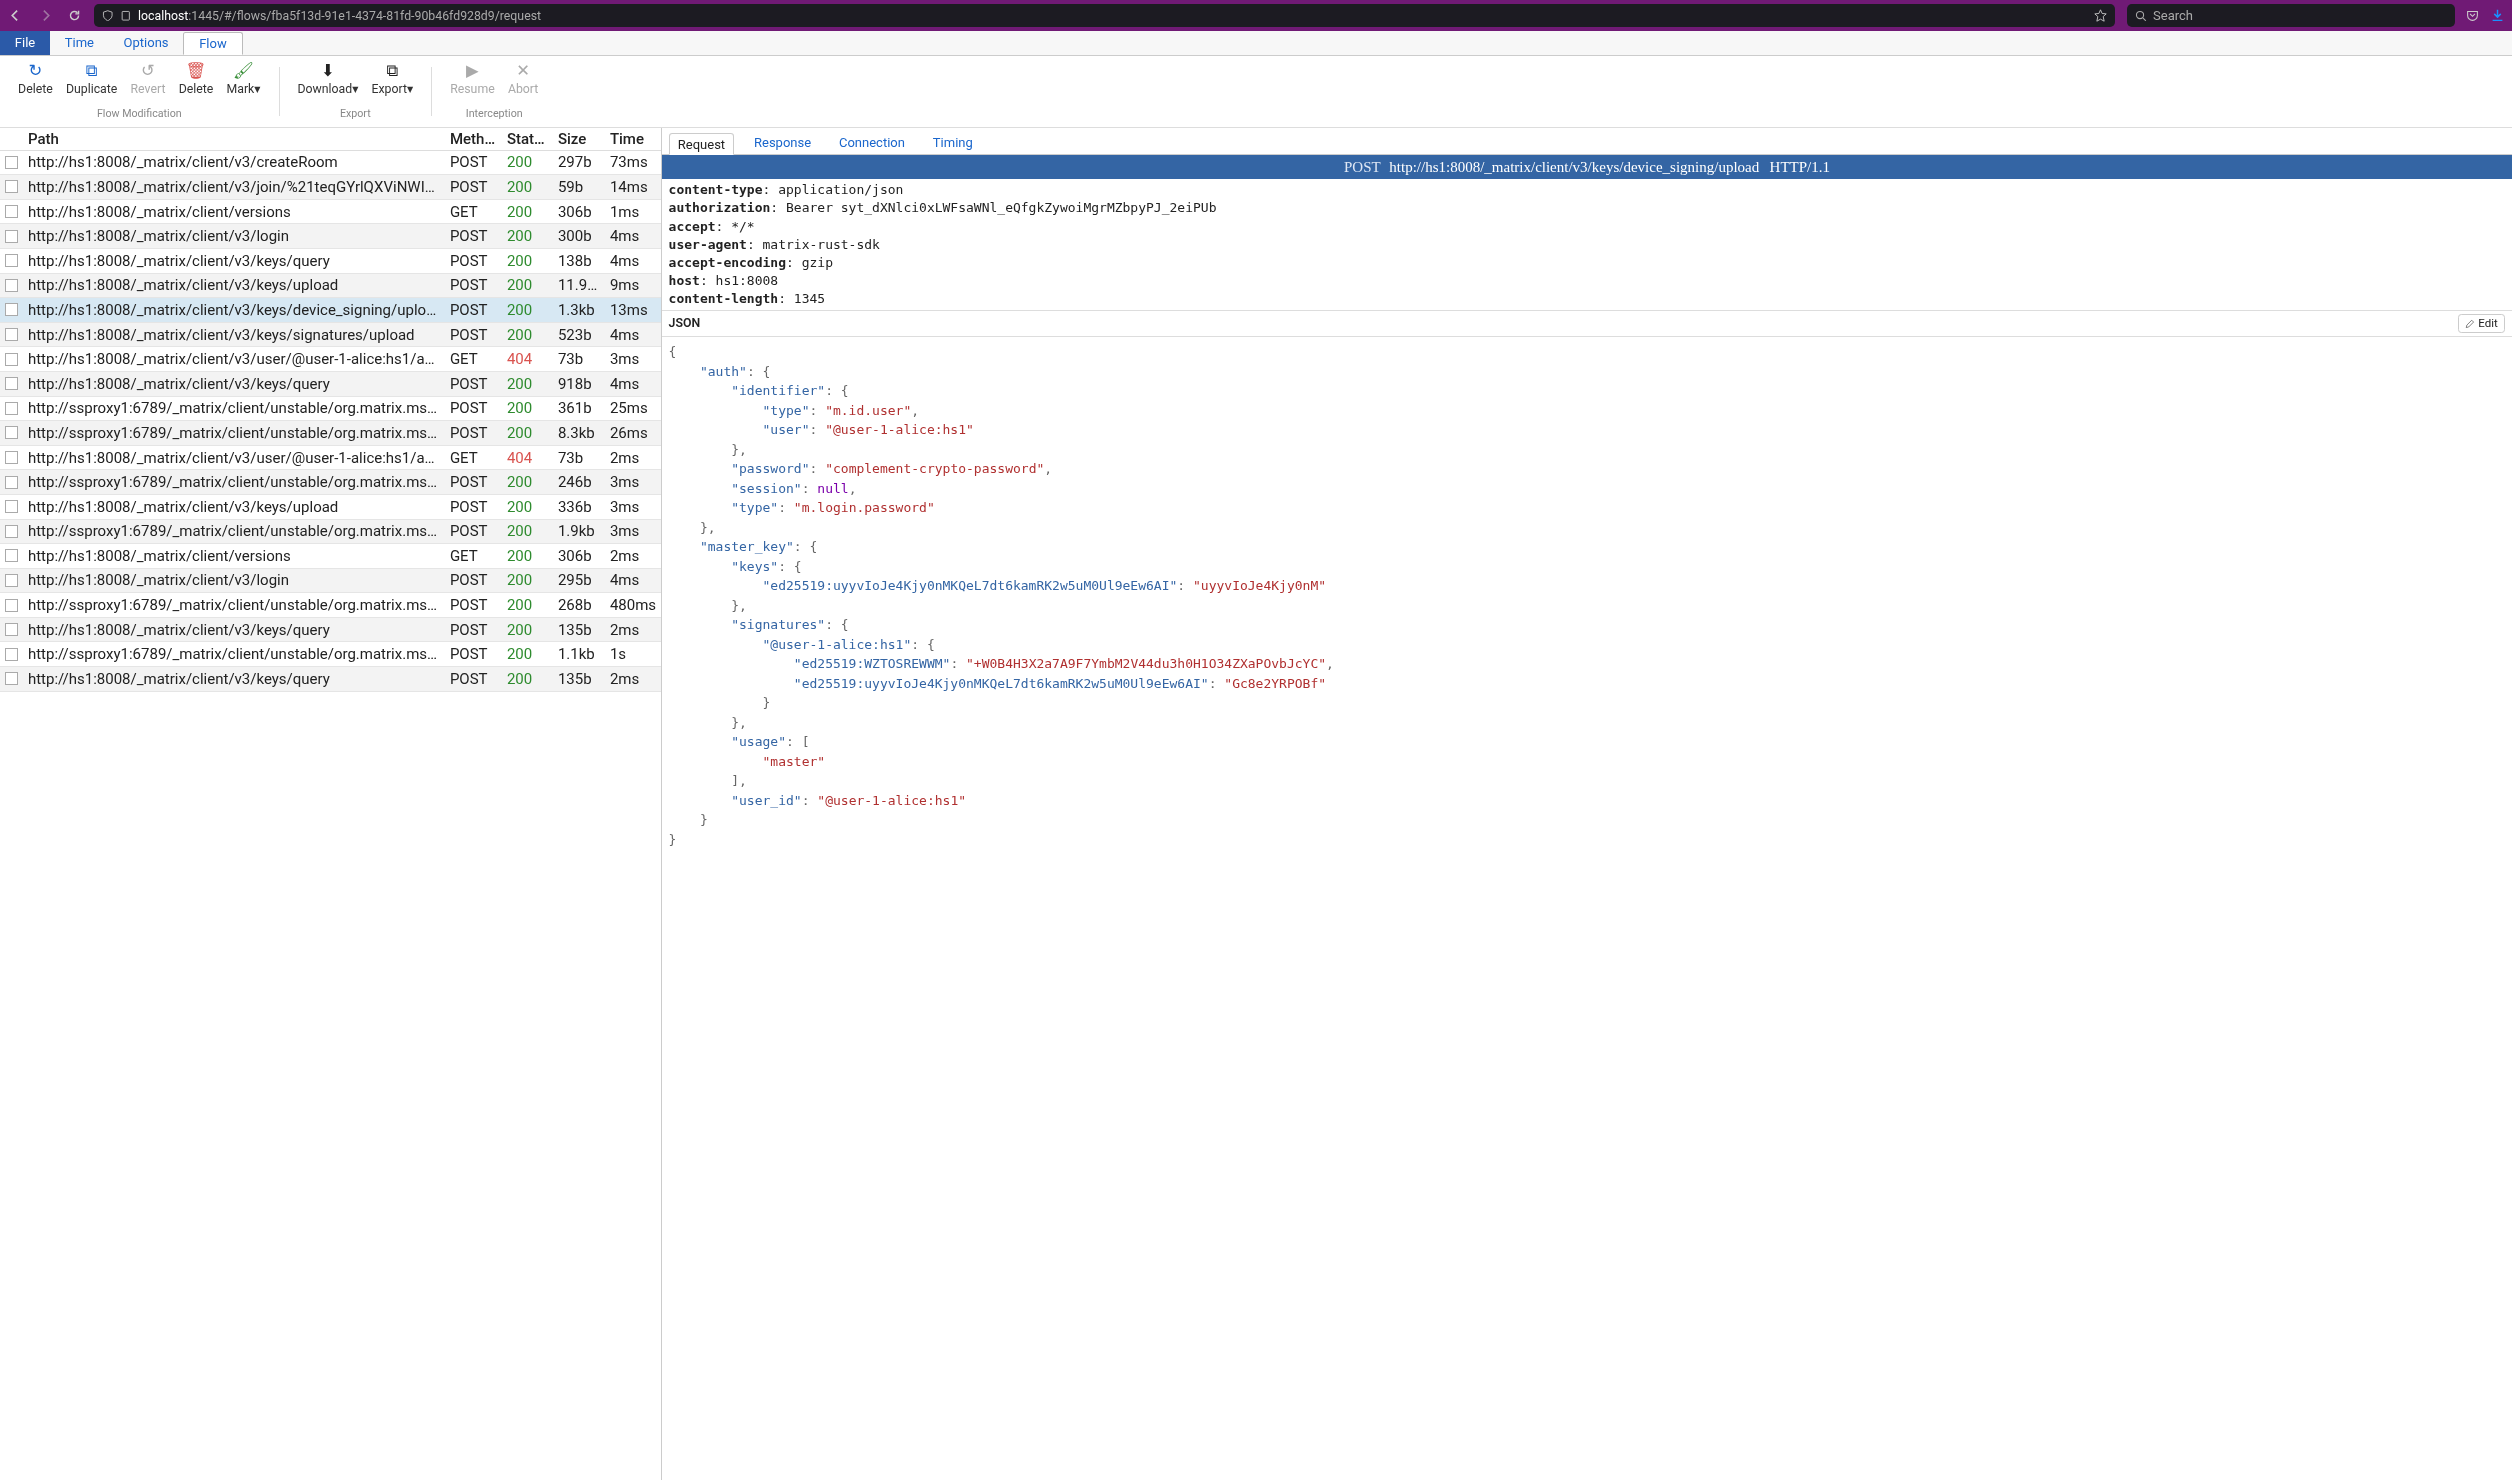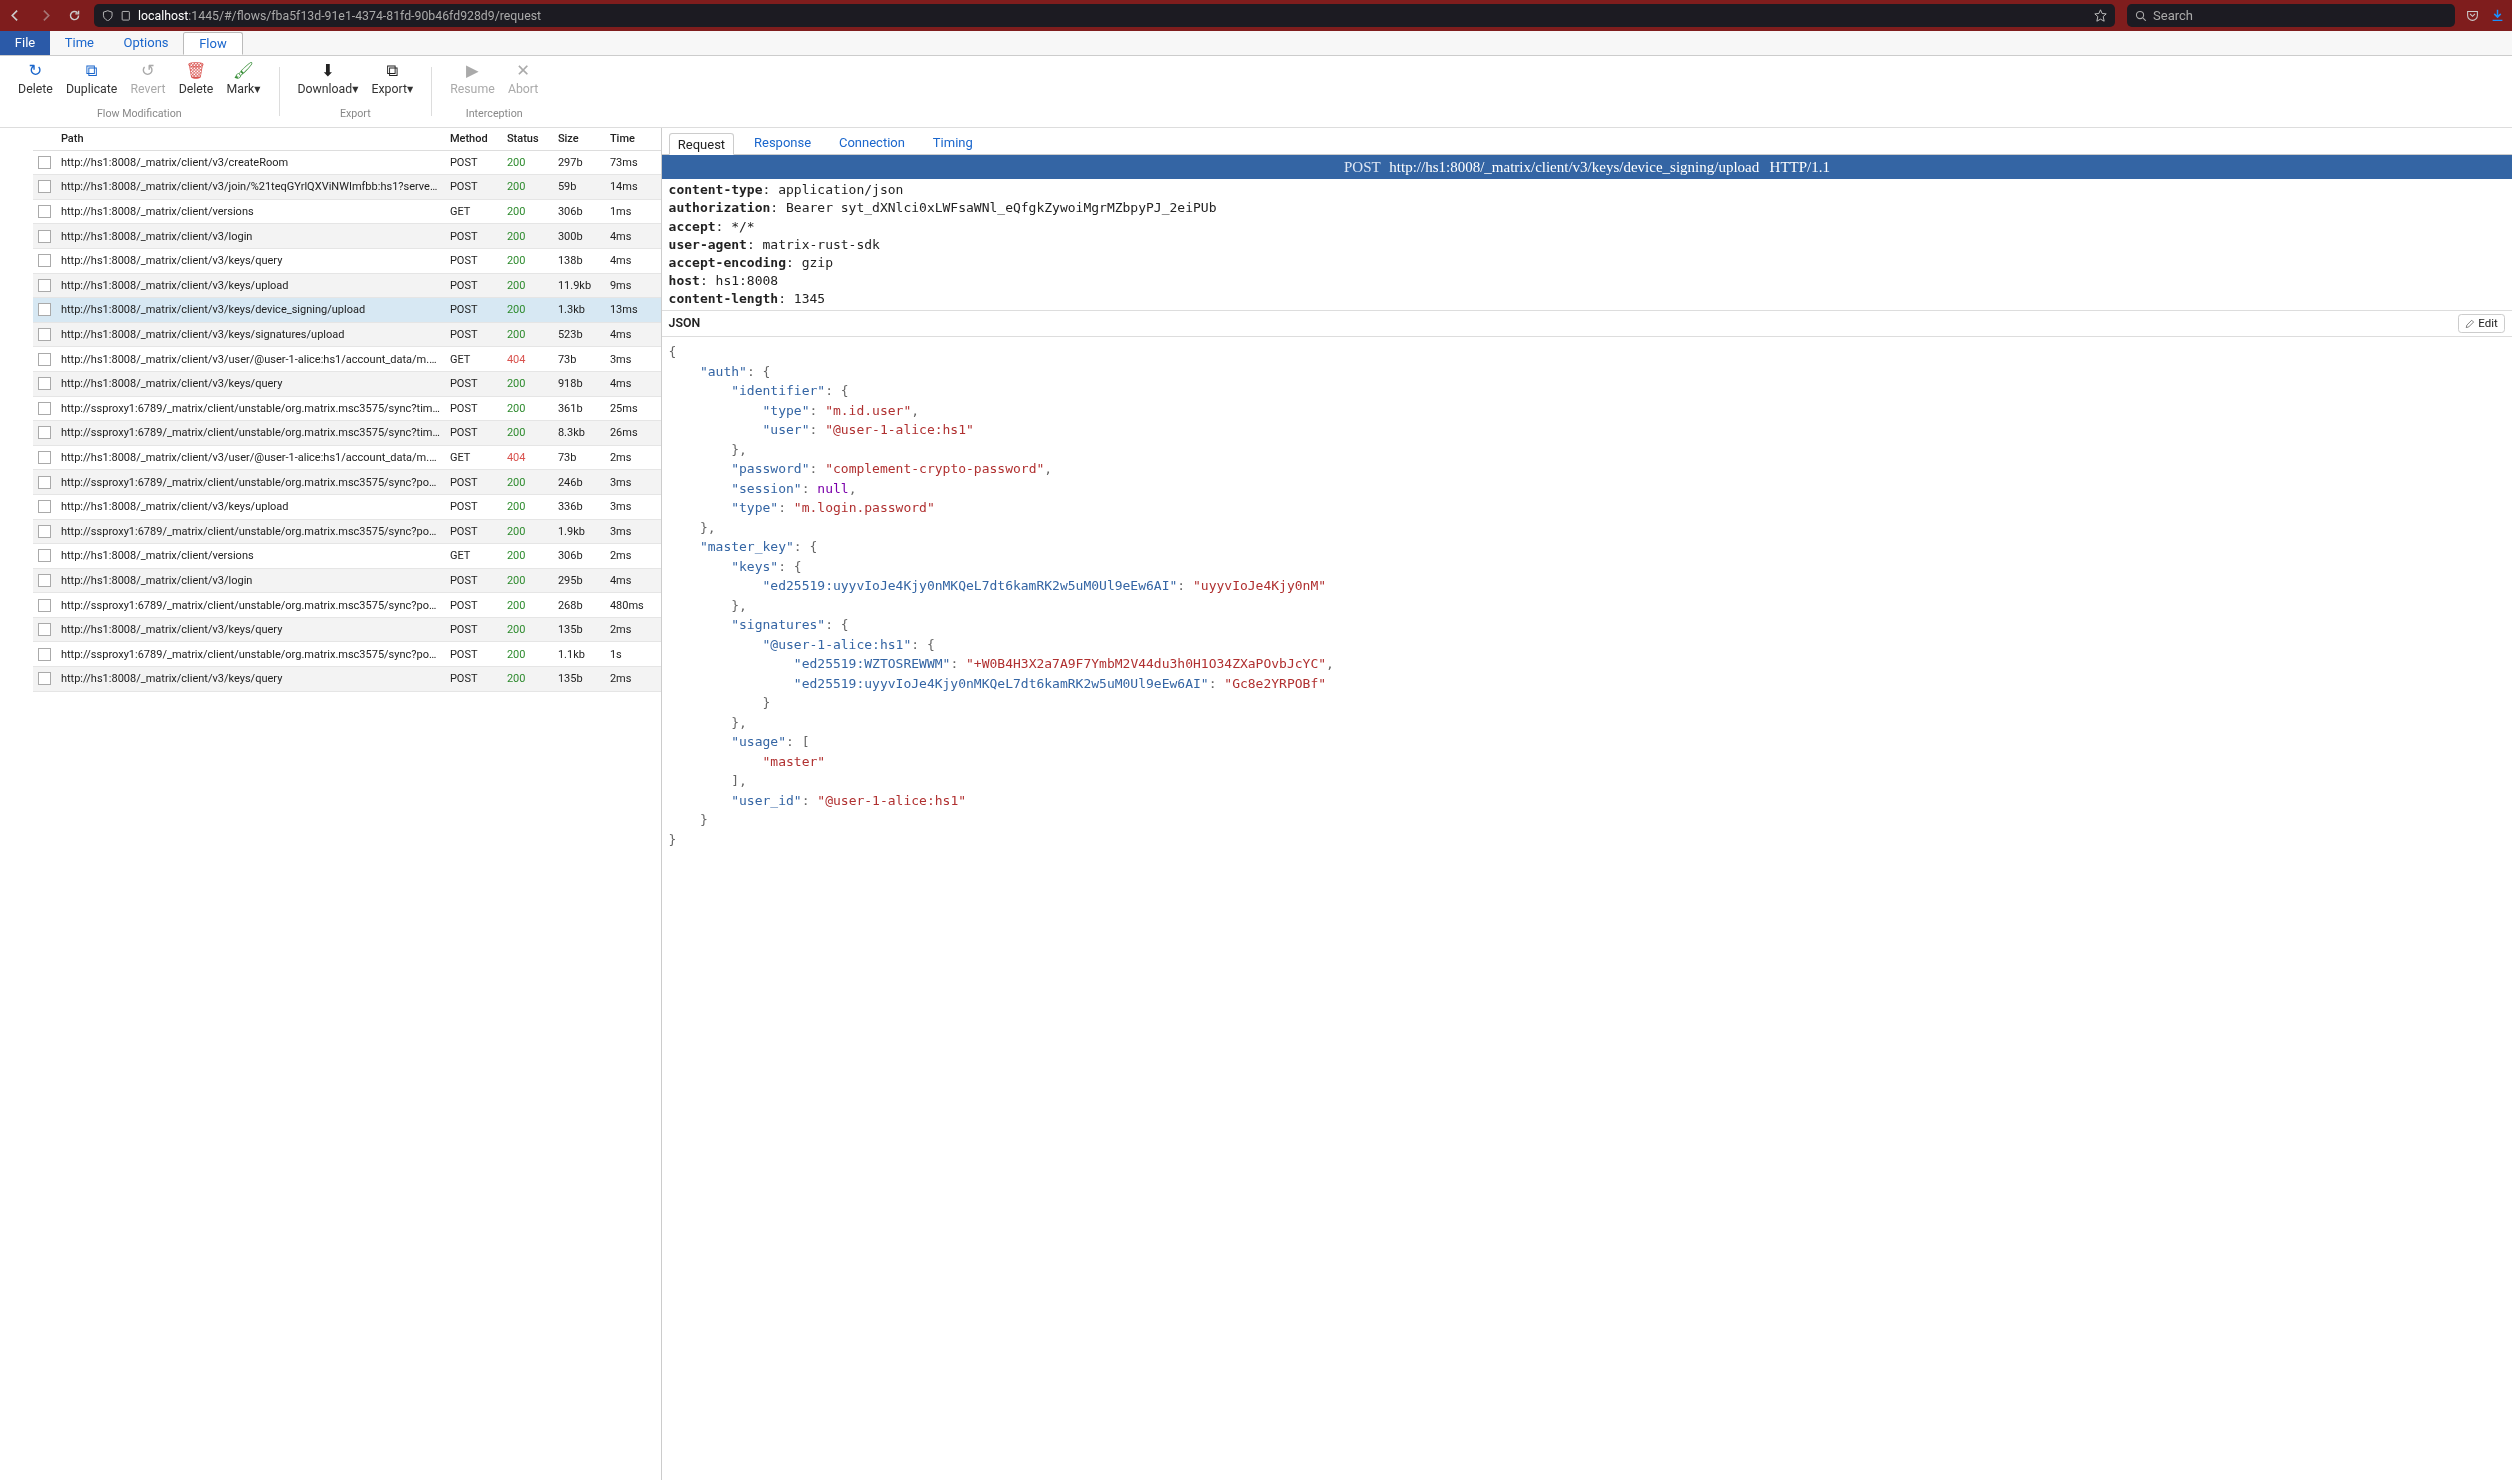--- a/index.html
+++ b/index.html
@@ -1,19 +1,19 @@
 <!DOCTYPE html>
 <html><head>
 <meta charset="utf-8">
 <style>
   * { box-sizing: border-box; margin: 0; padding: 0; }
   html, body { width: 100%; height: 100%; font-family: -apple-system, BlinkMacSystemFont, "Segoe UI", Roboto, sans-serif; font-size: 14.8px; color: #222; background: #fff; overflow: hidden; }
   body { display: flex; flex-direction: column; }
   
-  .browser-bar { display: flex; align-items: center; background: #7f1d1d; color: #ccc; height: 31px; padding: 0 8.2px; gap: 11.5px; }
+  .browser-bar { display: flex; align-items: center; background: #701a75; color: #ccc; height: 31px; padding: 0 8.2px; gap: 11.5px; }
   .browser-bar .nav-icons { display: flex; gap: 14.8px; }
   .nav-btn { width: 14.8px; height: 14.8px; display: flex; align-items: center; justify-content: center; color: #ccc; }
   .url-bar { flex: 1; background: #1c1b22; border-radius: 4.9px; height: 23px; display: flex; align-items: center; padding: 0 8.2px; gap: 6.6px; font-size: 12.3px; color: #ccc; }
   .url-bar .host { color: #fff; }
   .url-bar .rest { color: #aaa; }
   .star-icon { margin-left: auto; color: #ccc; }
   .search-bar { width: 328px; background: #1c1b22; border-radius: 4.9px; height: 23px; display: flex; align-items: center; padding: 0 8.2px; gap: 6.6px; color: #aaa; font-size: 13px; }
   .right-icons { display: flex; gap: 11.5px; }
   .dl-icon { color: #1a90ff; }
 
@@ -36,21 +36,21 @@
   .c-red { color: #d9534f; }
   .c-green { color: #3a8f3a; }
   .c-orange { color: #e09a00; }
 
   
   .main { flex: 1; display: flex; overflow: hidden; }
   .left { flex: 0 0 662px; border-right: 0.8px solid #ccc; display: flex; flex-direction: column; overflow: hidden; }
   .right { flex: 1; display: flex; flex-direction: column; overflow: hidden; }
 
   
-  .thead, .trow { display: grid; grid-template-columns: 23px 1fr 57px 51px 52px 56px; align-items: center; font-size: 11px; border-bottom: 0.8px solid #e5e5e5; margin-left: 33px; }
+  .thead, .trow { display: grid; grid-template-columns: 23px 1fr 57px 51px 52px 56px; align-items: center; font-size: 15px; border-bottom: 0.8px solid #e5e5e5; }
   .thead { height: 23px; font-weight: 500; color: #222; border-bottom: 1.6px solid #ddd; }
   .thead > div, .trow > div { padding: 3.3px 4.9px; overflow: hidden; text-overflow: ellipsis; white-space: nowrap; }
   .tbody { overflow-y: auto; flex: 1; }
   .trow { height: 24.6px; }
   .trow:nth-child(even) { background: #f3f3f3; }
   .trow.selected { background: #d7e8f3; }
   .th-path { padding-left: 3.3px; }
   .status-200 { color: #2e8b2e; }
   .status-404 { color: #d9534f; }
   .right-align { text-align: left; }

